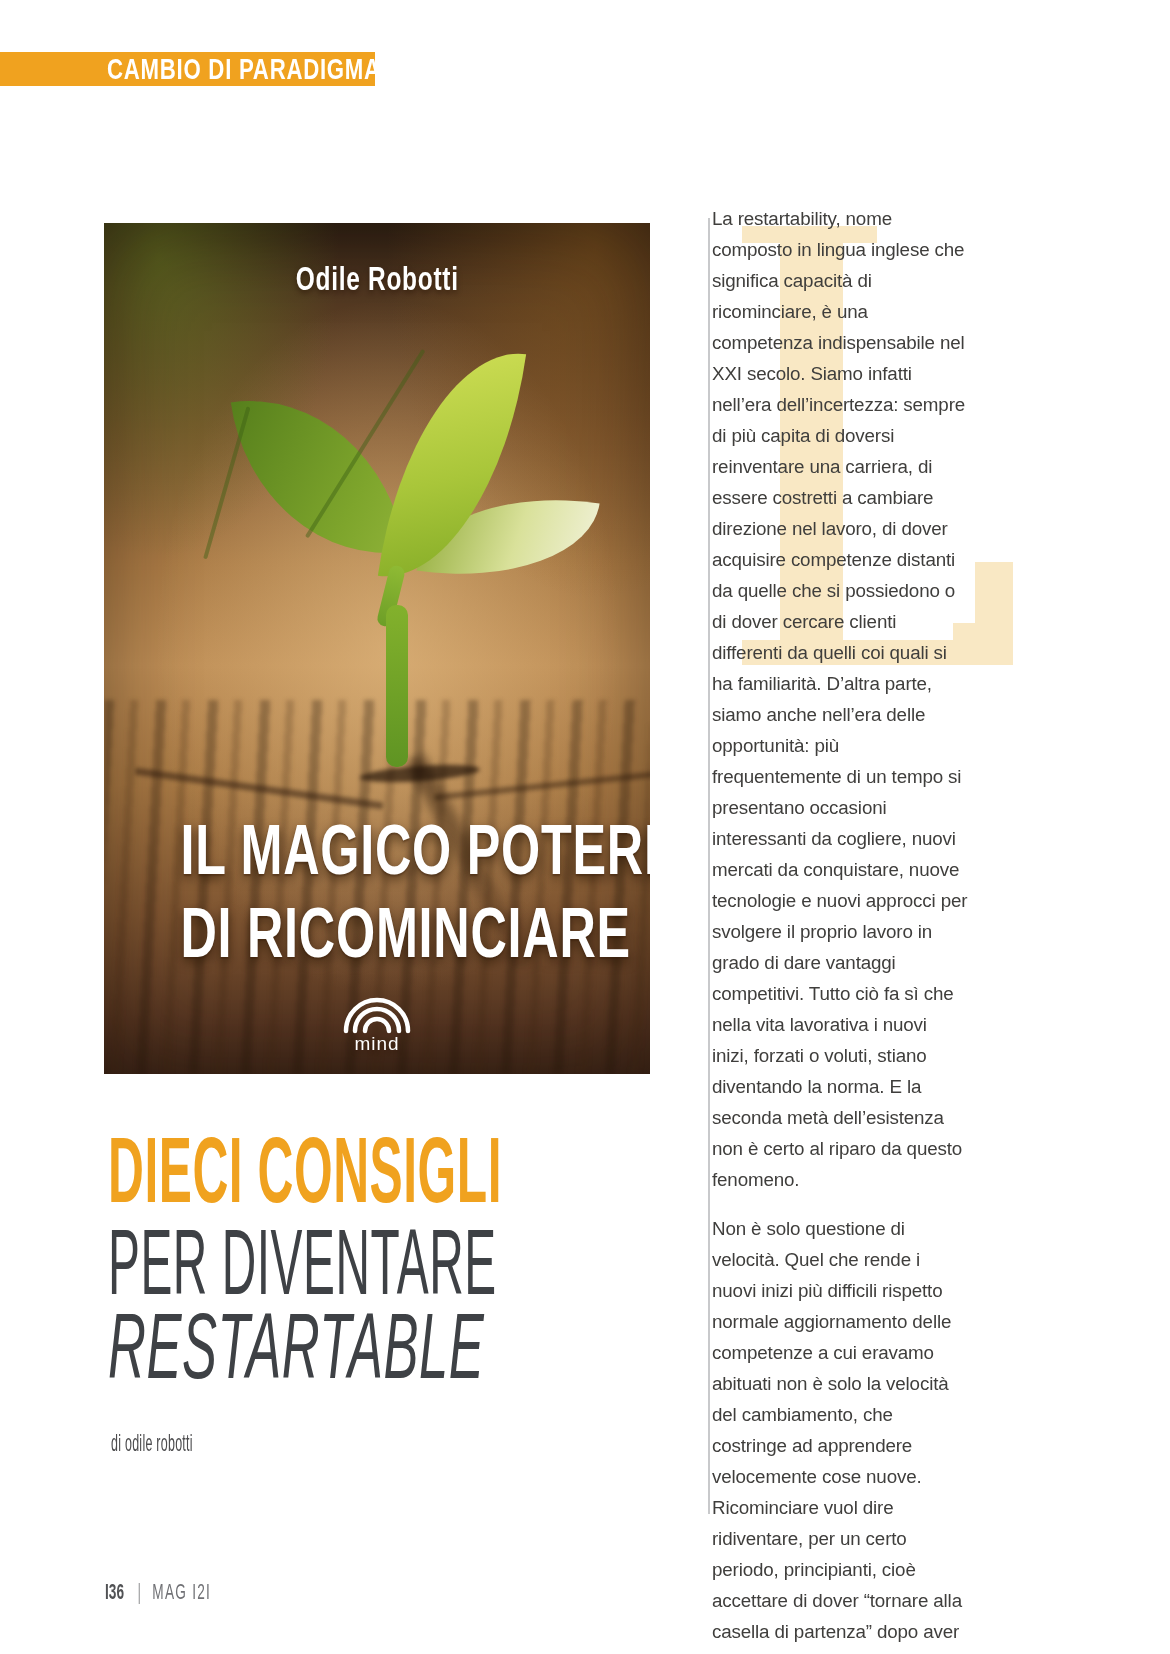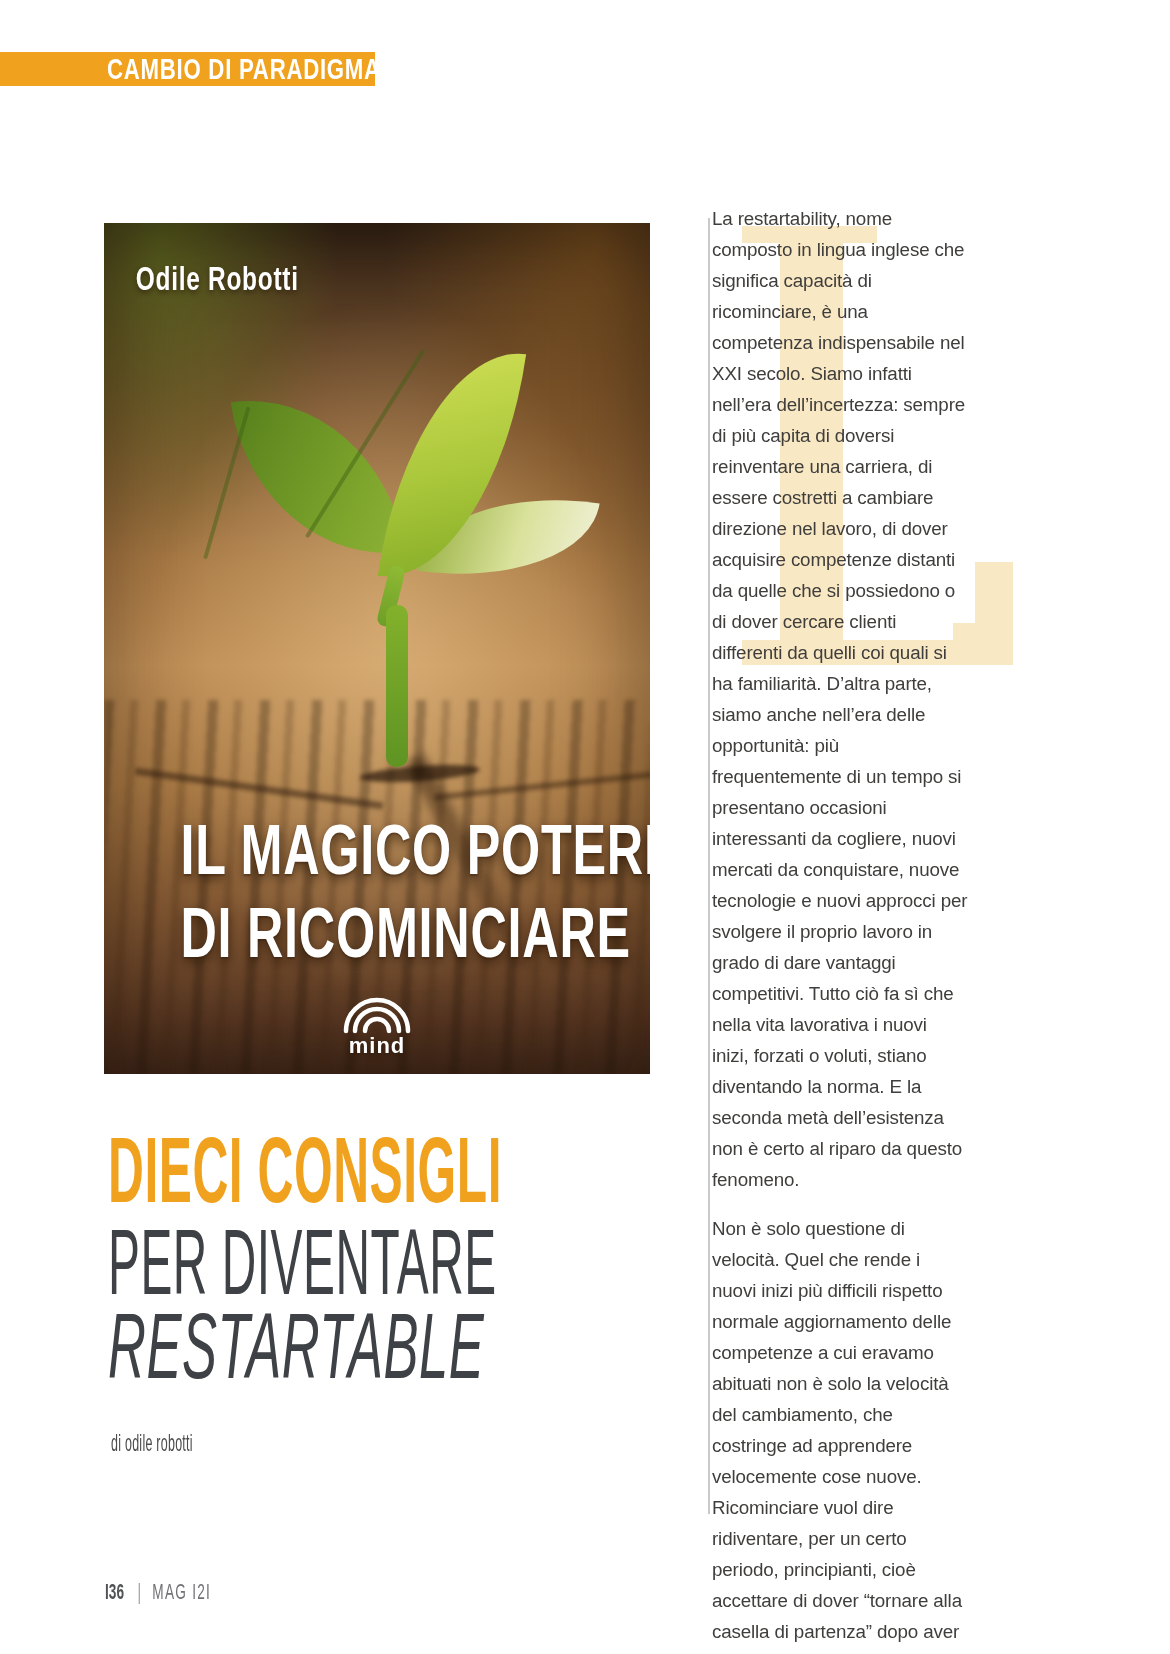--- a/index.html
+++ b/index.html
@@ -64,29 +64,29 @@
     border-radius:0 100% 0 100%;transform:rotate(-8deg);
     background:linear-gradient(125deg,#567f1c,#7ea52c 70%,#8fb238);}
   .leaf-main{position:absolute;left:290px;top:122px;width:116px;height:240px;
     border-radius:100% 0 100% 0;transform:rotate(8deg);
     background:linear-gradient(160deg,#d3e158,#a9c63a 55%,#7fa824);}
   .leaf-pale{position:absolute;left:318px;top:268px;width:172px;height:92px;
     border-radius:100% 0 100% 0;transform:rotate(8deg);
     background:linear-gradient(100deg,#93ad3c,#d9e19a 55%,#f1f1d8);}
   .leaf-vein{position:absolute;left:10%;top:4%;width:4px;height:92%;background:rgba(60,95,20,0.45);
     transform:rotate(24deg);transform-origin:top center;border-radius:2px;}
-  .cover-author{position:absolute;left:0;top:36px;width:100%;text-align:left;}
+  .cover-author{position:absolute;left:0;top:36px;width:100%;text-align:center;}
   .cover-author span{display:inline-block;transform:scaleX(0.72);font-size:34px;font-weight:bold;color:#fff;
     letter-spacing:1px;text-shadow:0 3px 6px rgba(40,20,5,0.55);white-space:nowrap;}
   .cover-title{position:absolute;left:0;top:586px;width:100%;text-align:center;color:#fff;}
   .cover-title-line{display:block;transform:scaleX(0.72);font-size:70px;line-height:83px;font-weight:bold;
     letter-spacing:1px;white-space:nowrap;text-shadow:0 5px 12px rgba(35,18,4,0.6), 0 2px 2px rgba(60,30,10,0.4);}
   .mind-logo{position:absolute;left:50%;top:760px;transform:translateX(-50%);text-align:center;}
   .mind-logo svg{display:block;margin:0 auto;}
-  .mind-label{display:block;margin-top:-2px;font-size:22px;font-weight:bold;color:#fff;letter-spacing:1px;
+  .mind-label{display:block;margin-top:-2px;font-size:19px;font-weight:normal;color:#fff;letter-spacing:1px;
     text-shadow:0 2px 4px rgba(40,20,5,0.5);}
 
   
   .headline-1{position:absolute;left:108px;top:1124px;font-size:92px;line-height:1;font-weight:bold;
     color:var(--accent-orange,#F0A21F);letter-spacing:1px;transform:scaleX(0.54);}
   .headline-2{position:absolute;left:108px;top:1216px;font-size:92px;line-height:1;font-weight:normal;
     color:var(--headline-dark,#3E4145);letter-spacing:1px;transform:scaleX(0.52);}
   .headline-3{position:absolute;left:108px;top:1300px;font-size:92px;line-height:1;font-weight:normal;
     font-style:italic;color:var(--headline-dark,#3E4145);letter-spacing:1px;transform:scaleX(0.57);}
   .byline{position:absolute;left:111px;top:1430px;font-size:24px;line-height:1.1;color:#4B4B4D;

